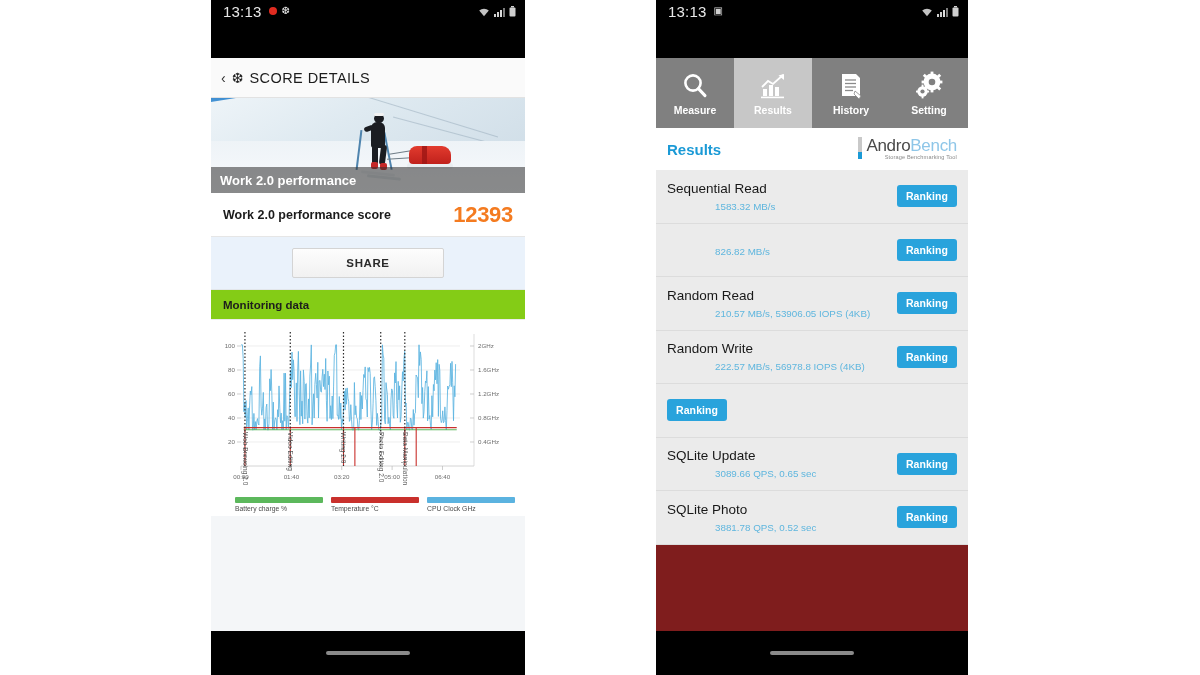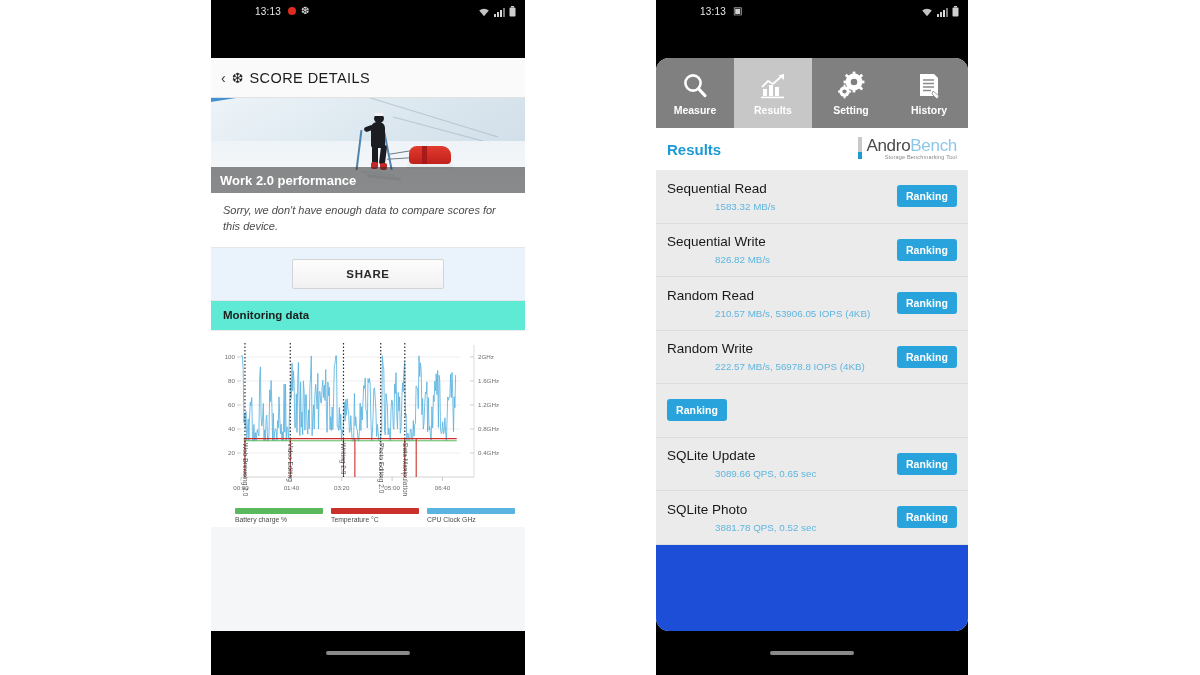--- a/index.html
+++ b/index.html
@@ -19,21 +19,21 @@
   }
   #phone-left  { left: 211px; width: 314px; }
   #phone-right { left: 656px; width: 312px; }
 
   
   .statusbar {
     height: 22px; background: #000; color: #e8e8e8;
     display: flex; align-items: center;
     padding: 0 9px 0 12px; font-size: 11px; flex: 0 0 auto;
   }
-  .sb-time { letter-spacing: .2px; font-size: 10px; margin-left: 32px; }
+  .sb-time { letter-spacing: .2px; font-size: 15px; }
   .sb-left-icons { display: flex; align-items: center; gap: 5px; margin-left: 7px; }
   .sb-spacer { flex: 1; }
   .sb-right-icons { display: flex; align-items: flex-end; gap: 4px; }
   .dot-red { width: 8px; height: 8px; border-radius: 50%; background: #e02b20; display: inline-block; }
   .glyph-snow { font-size: 10px; color: #e4e4e4; line-height: 1; }
   .glyph-img { font-size: 10px; color: #cfcfcf; line-height: 1; }
   .ico-wifi, .ico-sig, .ico-bat { display: block; }
 
   .blackpad { background: #000; flex: 0 0 auto; }
 
@@ -134,21 +134,21 @@
     border-bottom: 1px solid #e2e6ea;
   }
   .pm-share-btn {
     width: 152px; height: 30px; background: linear-gradient(to bottom,#fdfdfd,#f1f1f1);
     border: 1px solid #d4d4d4; border-radius: 2px;
     font-size: 11.5px; font-weight: bold; color: #2a2a2a; letter-spacing: .6px;
     display: flex; align-items: center; justify-content: center;
   }
 
   .pm-mon-head {
-    background: #5eead4; height: 30px; display: flex; align-items: center;
+    background: #84cc16; height: 30px; display: flex; align-items: center;
     padding: 0 12px; border-bottom: 1px solid #ececec;
   }
   .pm-mon-head span { font-size: 11.5px; color: #1d1d1d; font-weight: bold; }
 
   .pm-chart-wrap { background: #fff; padding: 6px 4px 4px 4px; }
 
   
   .chartbox { position: relative; width: 300px; height: 168px; }
   .chart-svg { display: block; }
   .vlabel {
@@ -156,21 +156,21 @@
     transform: rotate(90deg); font-size: 6.4px; color: #5c5c5c;
     white-space: nowrap; letter-spacing: .1px;
   }
 
   .legend-row { display: flex; padding: 3px 6px 0 20px; gap: 8px; }
   .legend-item { flex: 1; }
   .legend-bar { height: 6px; border-radius: 1px; }
   .legend-text { font-size: 6.8px; color: #4b4b4b; margin-top: 2px; }
 
   
-  .ab-body { flex: 1 1 auto; background: #ededed; overflow: hidden; display: flex; flex-direction: column; border-radius: 13px; }
+  .ab-body { flex: 1 1 auto; background: #ededed; overflow: hidden; display: flex; flex-direction: column; }
 
   .ab-tabs { display: flex; height: 70px; background: #808080; flex: 0 0 auto; }
   .ab-tab {
     flex: 1; display: flex; flex-direction: column; align-items: center;
     justify-content: center; gap: 3px; color: #fff; position: relative;
   }
   .ab-tab.active { background: #c7c7c7; color: #fff; }
   .ab-tab-label { font-size: 10.5px; font-weight: bold; }
   .ab-tab svg { display: block; }
 
@@ -181,21 +181,21 @@
   .ab-header-title { font-size: 15px; font-weight: bold; color: #1b9ad6; flex: 1; }
   .ab-brand { display: flex; align-items: flex-start; gap: 4px; }
   .ab-brand-tick { width: 4px; height: 22px; background: #c9c9c9; position: relative; }
   .ab-brand-tick::after { content: ""; position: absolute; left: 0; bottom: 0; width: 4px; height: 7px; background: #1b9ad6; }
   .ab-brand-text { line-height: 1; }
   .ab-brand-main { font-size: 17px; letter-spacing: -.3px; }
   .ab-brand-andro { color: #4a4a4a; }
   .ab-brand-bench { color: #8ec6e8; }
   .ab-brand-sub { font-size: 5.6px; color: #8a8a8a; text-align: right; margin-top: 1px; letter-spacing: .15px; }
 
-  .ab-list { flex: 1 1 auto; background: #1d4ed8; overflow: hidden; }
+  .ab-list { flex: 1 1 auto; background: #7f1d1d; overflow: hidden; }
   .ab-row {
     height: 53.5px; background: #ebebeb; border-bottom: 1px solid #dcdcdc;
     display: flex; align-items: center; padding: 0 11px;
   }
   .ab-row-texts { flex: 1; }
   .ab-row-name { font-size: 13.5px; color: #181818; line-height: 1.25; }
   .ab-row-val { font-size: 9.8px; color: #5fb6de; margin-top: 3px; margin-left: 48px; }
   .ab-rank-btn {
     background: #29a3dc; color: #fff; font-size: 10.5px; font-weight: bold;
     padding: 5px 9px; border-radius: 3px; letter-spacing: .1px;
@@ -276,24 +276,25 @@
           <div class="sled-base"></div>
           <div class="sled-bag"></div>
           <div class="sled-strap"></div>
         </div>
 
         <div class="hero-caption">
           <span>Work 2.0 performance</span>
         </div>
       </div>
 
-
-      <div class="pm-note">
-        <p>Sorry, we don't have enough data to compare scores for this device.</p>
-      </div>
+      <div class="pm-scorecard">
+        <span class="pm-score-label">Work 2.0 performance score</span>
+        <span class="pm-score-value">12393</span>
+      </div>
+
 
       <div class="pm-share-row">
         <div class="pm-share-btn">SHARE</div>
       </div>
 
       <div class="pm-mon-head">
         <span>Monitoring data</span>
       </div>
 
       <div class="pm-chart-wrap">
@@ -423,20 +424,31 @@
             <rect x="11" y="14" width="4" height="11" fill="#ffffff"></rect>
             <rect x="17" y="16" width="4" height="9" fill="#ffffff"></rect>
             <polyline points="4,16 10,10 15,13 25,4" fill="none" stroke="#ffffff" stroke-width="1.8"></polyline>
             <polygon points="26,3 26,9 20.5,4.5" fill="#ffffff"></polygon>
             <rect x="3" y="25.6" width="23" height="1.6" fill="#ffffff"></rect>
           </svg>
           <span class="ab-tab-label">Results</span>
         </div>
         <div class="ab-tab">
           <svg width="30" height="30" viewBox="0 0 30 30">
+            <path d="M6 3 h14 l4 4 v18 h-18 z" fill="#ffffff"></path>
+            <line x1="9" y1="9" x2="20" y2="9" stroke="#8a8a8a" stroke-width="1.3"></line>
+            <line x1="9" y1="12.5" x2="20" y2="12.5" stroke="#8a8a8a" stroke-width="1.3"></line>
+            <line x1="9" y1="16" x2="20" y2="16" stroke="#8a8a8a" stroke-width="1.3"></line>
+            <line x1="9" y1="19.5" x2="17" y2="19.5" stroke="#8a8a8a" stroke-width="1.3"></line>
+            <path d="M19 20 l6 5 -2 3 -5 -5 z" fill="#ffffff" stroke="#8a8a8a" stroke-width=".8"></path>
+          </svg>
+          <span class="ab-tab-label">History</span>
+        </div>
+        <div class="ab-tab">
+          <svg width="30" height="30" viewBox="0 0 30 30">
             <g fill="#ffffff">
               <circle cx="18" cy="11" r="8.4"></circle>
               <rect x="16.6" y="0.6" width="2.8" height="4"></rect>
               <rect x="16.6" y="17.4" width="2.8" height="4"></rect>
               <rect x="7.6" y="9.6" width="4" height="2.8"></rect>
               <rect x="24.4" y="9.6" width="4" height="2.8"></rect>
               <rect x="9.8" y="3.2" width="2.8" height="4" transform="rotate(-45 11.2 5.2)"></rect>
               <rect x="23.4" y="15.2" width="2.8" height="4" transform="rotate(-45 24.8 17.2)"></rect>
               <rect x="23.4" y="3.2" width="2.8" height="4" transform="rotate(45 24.8 5.2)"></rect>
               <rect x="9.8" y="15.2" width="2.8" height="4" transform="rotate(45 11.2 17.2)"></rect>
@@ -444,31 +456,20 @@
               <rect x="7.6" y="13.6" width="1.9" height="2.8"></rect>
               <rect x="7.6" y="24.6" width="1.9" height="2.8"></rect>
               <rect x="2" y="19.6" width="2.8" height="1.9"></rect>
               <rect x="12.3" y="19.6" width="2.8" height="1.9"></rect>
             </g>
             <circle cx="18" cy="11" r="3.3" fill="#808080"></circle>
             <circle cx="8.5" cy="20.5" r="2.1" fill="#808080"></circle>
           </svg>
           <span class="ab-tab-label">Setting</span>
         </div>
-        <div class="ab-tab">
-          <svg width="30" height="30" viewBox="0 0 30 30">
-            <path d="M6 3 h14 l4 4 v18 h-18 z" fill="#ffffff"></path>
-            <line x1="9" y1="9" x2="20" y2="9" stroke="#8a8a8a" stroke-width="1.3"></line>
-            <line x1="9" y1="12.5" x2="20" y2="12.5" stroke="#8a8a8a" stroke-width="1.3"></line>
-            <line x1="9" y1="16" x2="20" y2="16" stroke="#8a8a8a" stroke-width="1.3"></line>
-            <line x1="9" y1="19.5" x2="17" y2="19.5" stroke="#8a8a8a" stroke-width="1.3"></line>
-            <path d="M19 20 l6 5 -2 3 -5 -5 z" fill="#ffffff" stroke="#8a8a8a" stroke-width=".8"></path>
-          </svg>
-          <span class="ab-tab-label">History</span>
-        </div>
       </div>
 
       <div class="ab-header">
         <span class="ab-header-title">Results</span>
         <div class="ab-brand">
           <span class="ab-brand-tick"></span>
           <span class="ab-brand-text">
             <span class="ab-brand-main">
               <span class="ab-brand-andro">Andro</span><span class="ab-brand-bench">Bench</span>
             </span>
@@ -480,21 +481,20 @@
       <div class="ab-list" id="ab-list">
           <div class="ab-row">
             <div class="ab-row-texts">
               <div class="ab-row-name">Sequential Read</div>
               <div class="ab-row-val">1583.32 MB/s</div>
             </div>
             <div class="ab-rank-btn">Ranking</div>
           </div>
           <div class="ab-row">
             <div class="ab-row-texts">
-              <div class="ab-row-name">Sequential Write</div>
               <div class="ab-row-val">826.82 MB/s</div>
             </div>
             <div class="ab-rank-btn">Ranking</div>
           </div>
           <div class="ab-row">
             <div class="ab-row-texts">
               <div class="ab-row-name">Random Read</div>
               <div class="ab-row-val">210.57 MB/s, 53906.05 IOPS (4KB)</div>
             </div>
             <div class="ab-rank-btn">Ranking</div>

